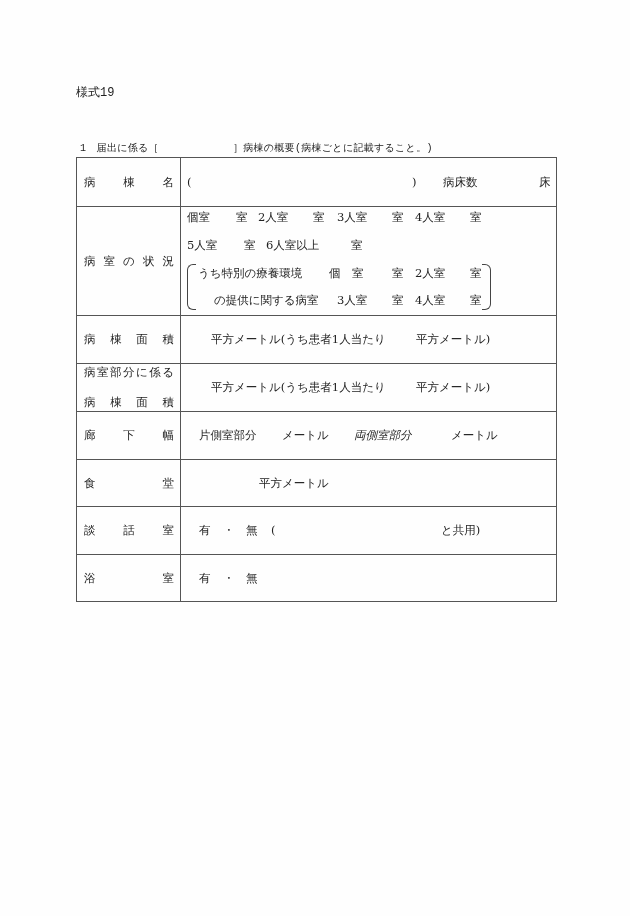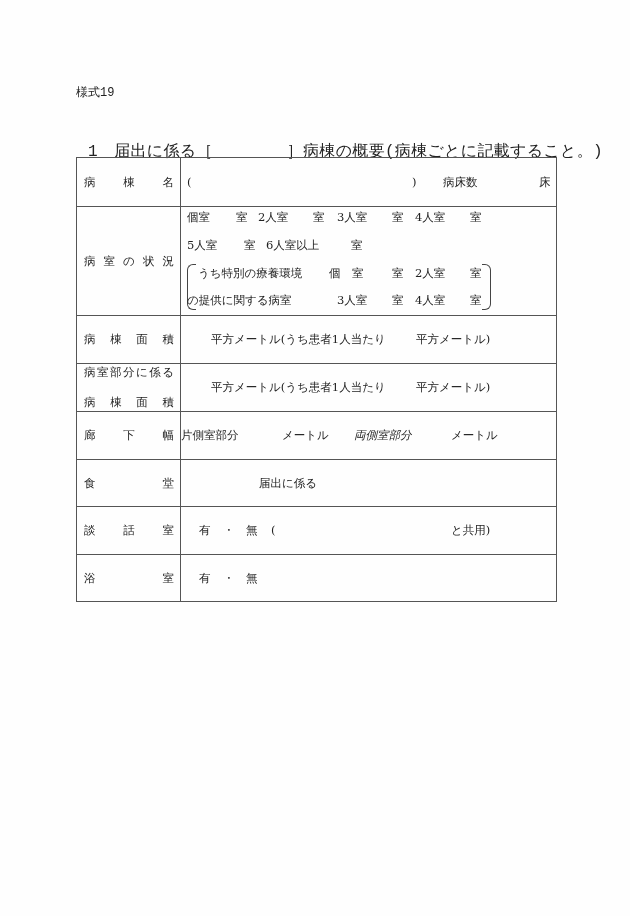--- a/index.html
+++ b/index.html
@@ -1,20 +1,20 @@
 <!DOCTYPE html>
 <html><head>
 <meta charset="utf-8">
 <style>
   html, body { margin: 0; padding: 0; background: #fefefe; }
   body { width: 630px; height: 916px; position: relative; overflow: hidden;
          font-family: "DejaVu Serif", "Liberation Serif", serif; color: #222; font-size: 11.5px; }
   .abs { position: absolute; white-space: nowrap; font-family: Liberation Mono, monospace; }
   #form-id { left: 76px; top: 84px; font-size: 12px; }
-  #section-title { left: 88px; top: 141px; font-size: 16px; letter-spacing: 0.3px; }
+  #section-title { left: 80px; top: 141px; font-size: 10px; letter-spacing: 0.3px; }
   #section-title .gap { display: inline-block; width: 74px; }
   table.form { position: absolute; left: 76px; top: 157px; width: 481px; border-collapse: collapse; }
   table.form td { border: 1.2px solid #555; padding: 0; vertical-align: middle; }
   td.label { width: 103px; font-size: 11.5px; position: relative; }
   td.value { position: relative; font-size: 11.5px; }
   .spread { display: flex; justify-content: space-between; padding: 0 6px 0 7px; }
   .cell { position: relative; height: 100%; }
   .t { position: absolute; white-space: nowrap; }
   .bracket-l { position: absolute; left: 6px; width: 8px; border: 1px solid #444; border-right: none; border-radius: 6px 0 0 6px; }
   .bracket-r { position: absolute; width: 8px; border: 1px solid #444; border-left: none; border-radius: 0 6px 6px 0; }
@@ -80,21 +80,21 @@
 
         <div class="bracket-l" style="top:57px; height:44px;"></div>
         <div class="bracket-r" style="left:301px; top:57px; height:44px;"></div>
 
         <span class="t" style="left:17px; top:59px;">うち特別の療養環境</span>
         <span class="t" style="left:148px; top:59px;">個　室</span>
         <span class="t" style="left:211px; top:59px;">室</span>
         <span class="t" style="left:234px; top:59px;">2人室</span>
         <span class="t" style="left:289px; top:59px;">室</span>
 
-        <span class="t" style="left:6px; top:86px;">の提供に関する病室</span>
+        <span class="t" style="left:33px; top:86px;">の提供に関する病室</span>
         <span class="t" style="left:156px; top:86px;">3人室</span>
         <span class="t" style="left:211px; top:86px;">室</span>
         <span class="t" style="left:234px; top:86px;">4人室</span>
         <span class="t" style="left:289px; top:86px;">室</span>
       </div>
     </td>
   </tr>
 
   <tr style="height:47px;">
     <td class="label">
@@ -144,57 +144,57 @@
   <tr style="height:47px;">
     <td class="label">
       <div class="spread">
         <span>廊</span>
         <span>下</span>
         <span>幅</span>
       </div>
     </td>
     <td class="value">
       <div class="cell" style="height:47px;">
-        <span class="t" style="left:0; top:16px;">片側室部分</span>
+        <span class="t" style="left:18px; top:16px;">片側室部分</span>
         <span class="t" style="left:101px; top:16px;">メートル</span>
         <span class="t" style="left:173px; top:16px;font-style:italic;">両側室部分</span>
         <span class="t" style="left:270px; top:16px;">メートル</span>
       </div>
     </td>
   </tr>
 
   <tr style="height:46px;">
     <td class="label">
       <div class="spread">
         <span>食</span>
         <span>堂</span>
       </div>
     </td>
     <td class="value">
       <div class="cell" style="height:46px;">
-        <span class="t" style="left:78px; top:16px;">届出に係る</span>
+        <span class="t" style="left:78px; top:16px;">平方メートル</span>
       </div>
     </td>
   </tr>
 
   <tr style="height:47px;">
     <td class="label">
       <div class="spread">
         <span>談</span>
         <span>話</span>
         <span>室</span>
       </div>
     </td>
     <td class="value">
       <div class="cell" style="height:47px;">
         <span class="t" style="left:18px; top:16px;">有</span>
         <span class="t" style="left:42px; top:16px;">・</span>
         <span class="t" style="left:65px; top:16px;">無</span>
         <span class="t" style="left:90px; top:16px;">(</span>
-        <span class="t" style="left:270px; top:16px;">と共用)</span>
+        <span class="t" style="left:260px; top:16px;">と共用)</span>
       </div>
     </td>
   </tr>
 
   <tr style="height:46px;">
     <td class="label">
       <div class="spread">
         <span>浴</span>
         <span>室</span>
       </div>

